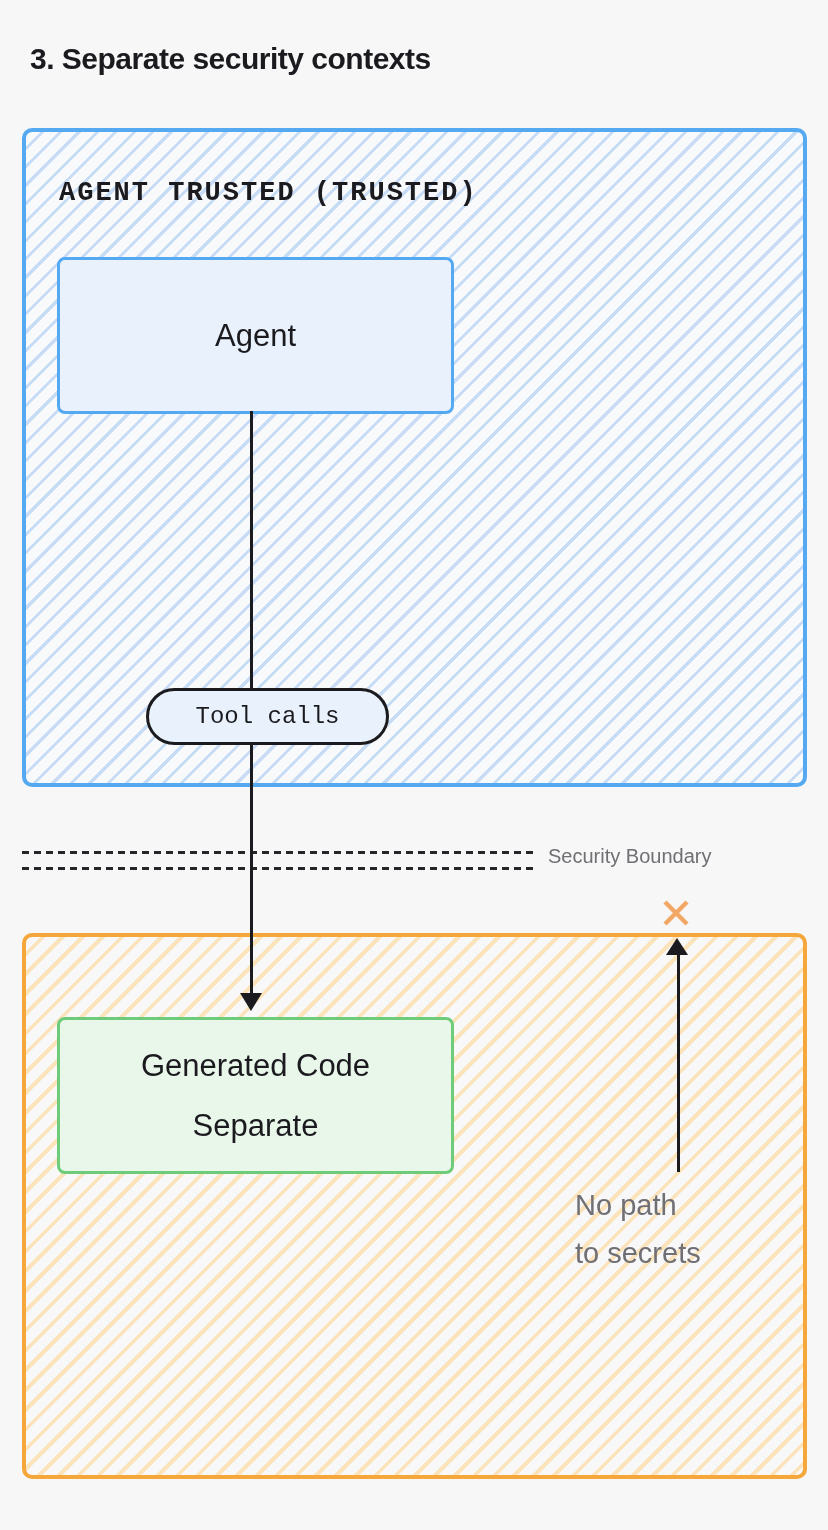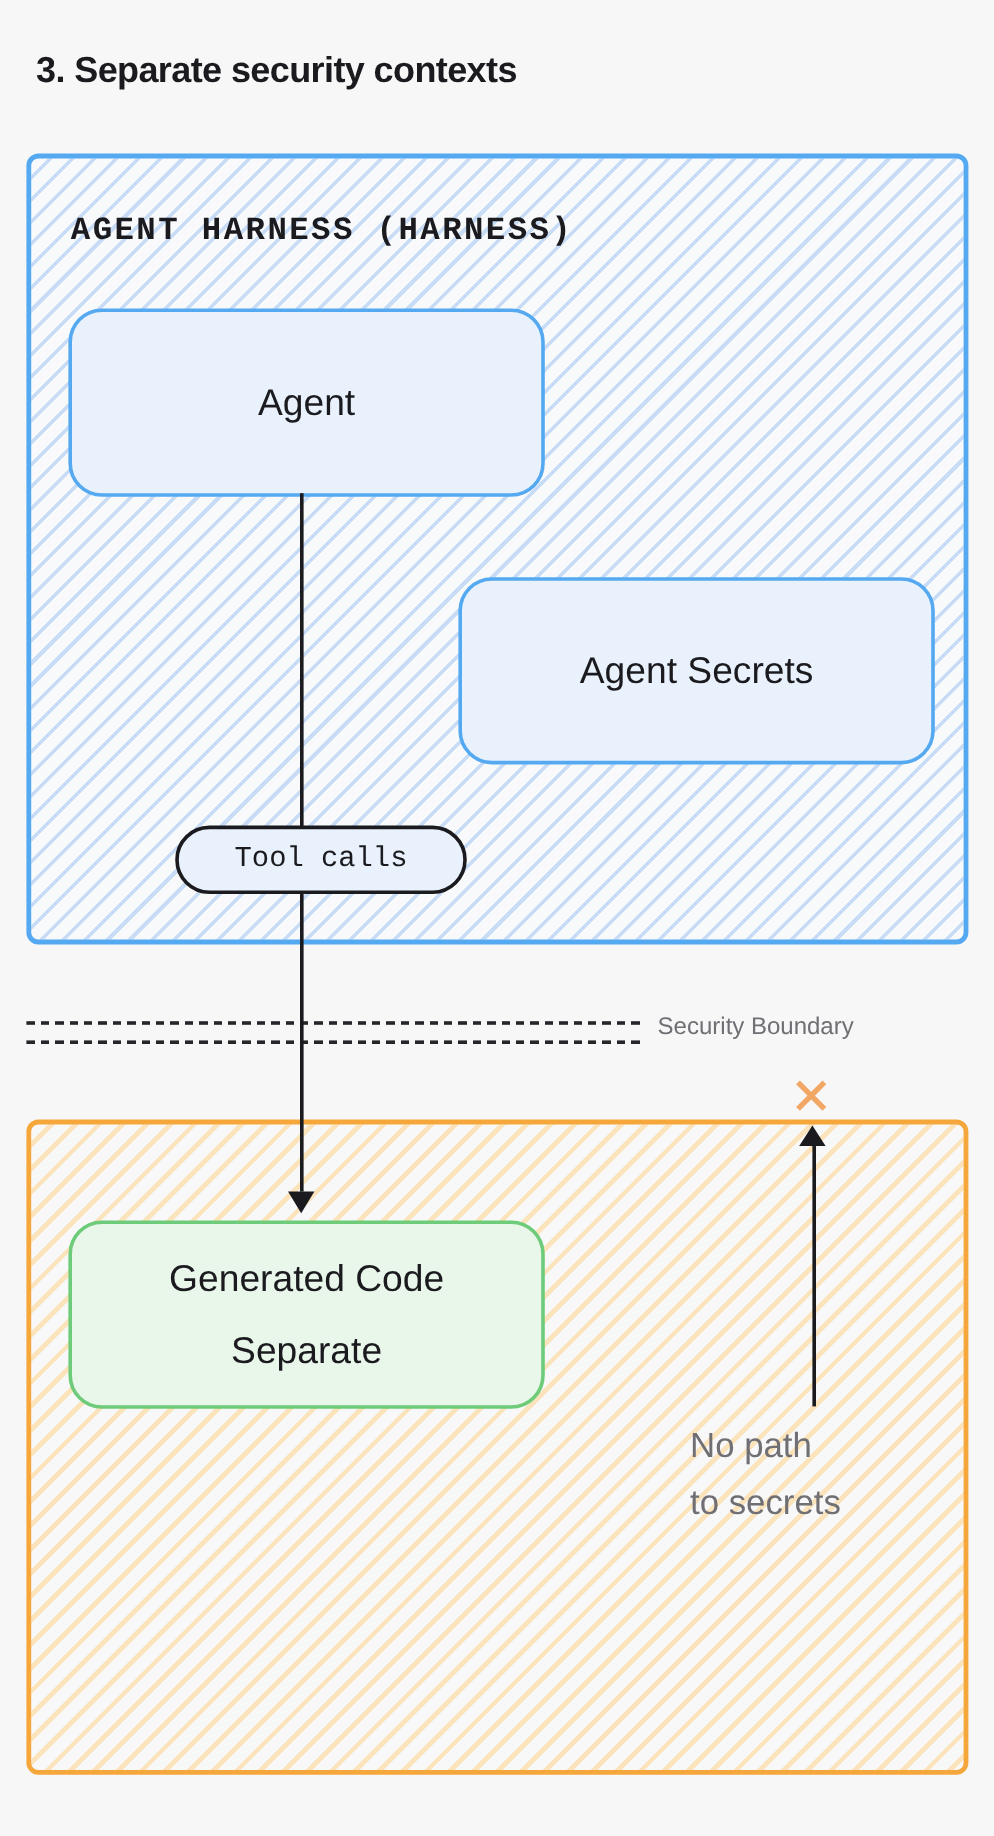--- a/index.html
+++ b/index.html
@@ -27,21 +27,21 @@
     background:repeating-linear-gradient(135deg,#f8f8f9 0px,#f8f8f9 10px,#fbe3bc 10px,#fbe3bc 14px);
   }
   .zone-label{
     position:absolute;left:33px;top:46px;
     font-family:"Liberation Mono","DejaVu Sans Mono",monospace;
     font-weight:bold;font-size:27px;letter-spacing:2px;
     color:#1b1b1f;white-space:nowrap;
   }
   
   .node{
-    position:absolute;box-sizing:border-box;border-radius:28px;
+    position:absolute;box-sizing:border-box;border-radius:8px;
     display:flex;flex-direction:column;align-items:center;justify-content:center;
     font-size:31px;text-align:center;
   }
   .node-blue{background:#e9f2fc;border:3px solid #55a9f1;}
   .node-green{background:#e9f6ea;border:3px solid #6ecb79;}
   .node-agent{left:31px;top:125px;width:397px;height:157px;}
   .node-secrets{left:356px;top:349px;width:397px;height:156px;}
   .node-gencode{left:31px;top:80px;width:397px;height:157px;line-height:60px;text-align:center;}
   .node-filesystem{left:31px;top:341px;width:397px;height:158px;}
   
@@ -84,26 +84,23 @@
     position:absolute;left:575px;top:1181px;width:200px;
     text-align:left;font-size:29px;line-height:48px;color:#6f6f74;z-index:2;
   }
 </style>
 </head>
 <body>
 
 <div class="title">3. Separate security contexts</div>
 
 <div class="zone zone-trusted">
-  <div class="zone-label">AGENT HARNESS (HARNESS)</div>
+  <div class="zone-label">AGENT TRUSTED (TRUSTED)</div>
   <div class="node node-blue node-agent">
     <span>Agent</span>
-  </div>
-  <div class="node node-blue node-secrets">
-    <span>Agent Secrets</span>
   </div>
   <div class="pill">
     <span>Tool calls</span>
   </div>
 </div>
 
 <div class="vline line-toolcall"></div>
 <div class="arrowhead head-down"></div>
 
 <div class="dashline dash-1"></div>

